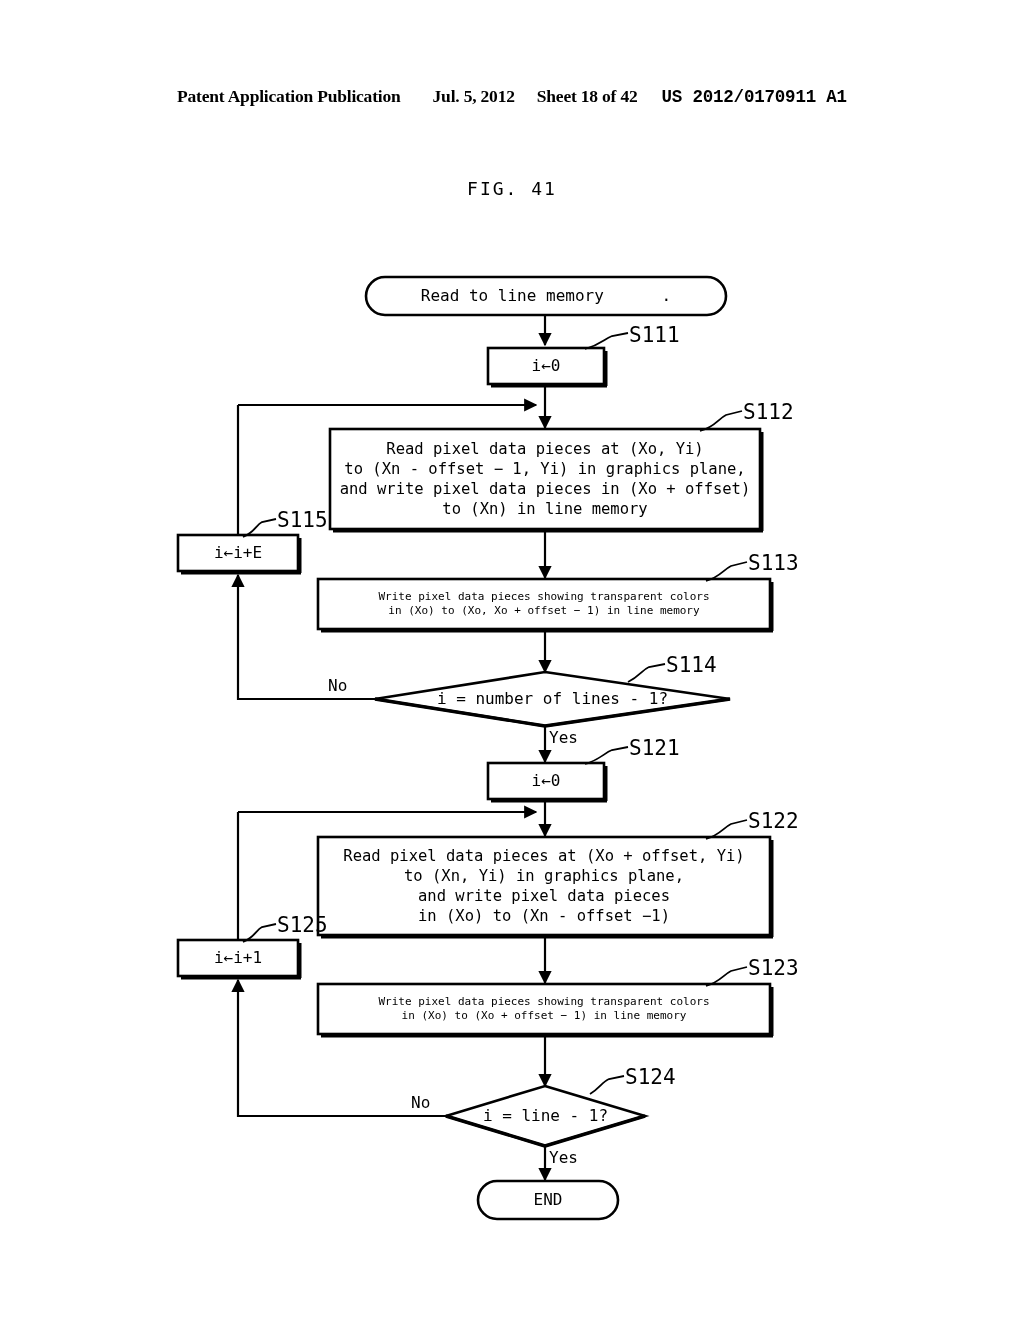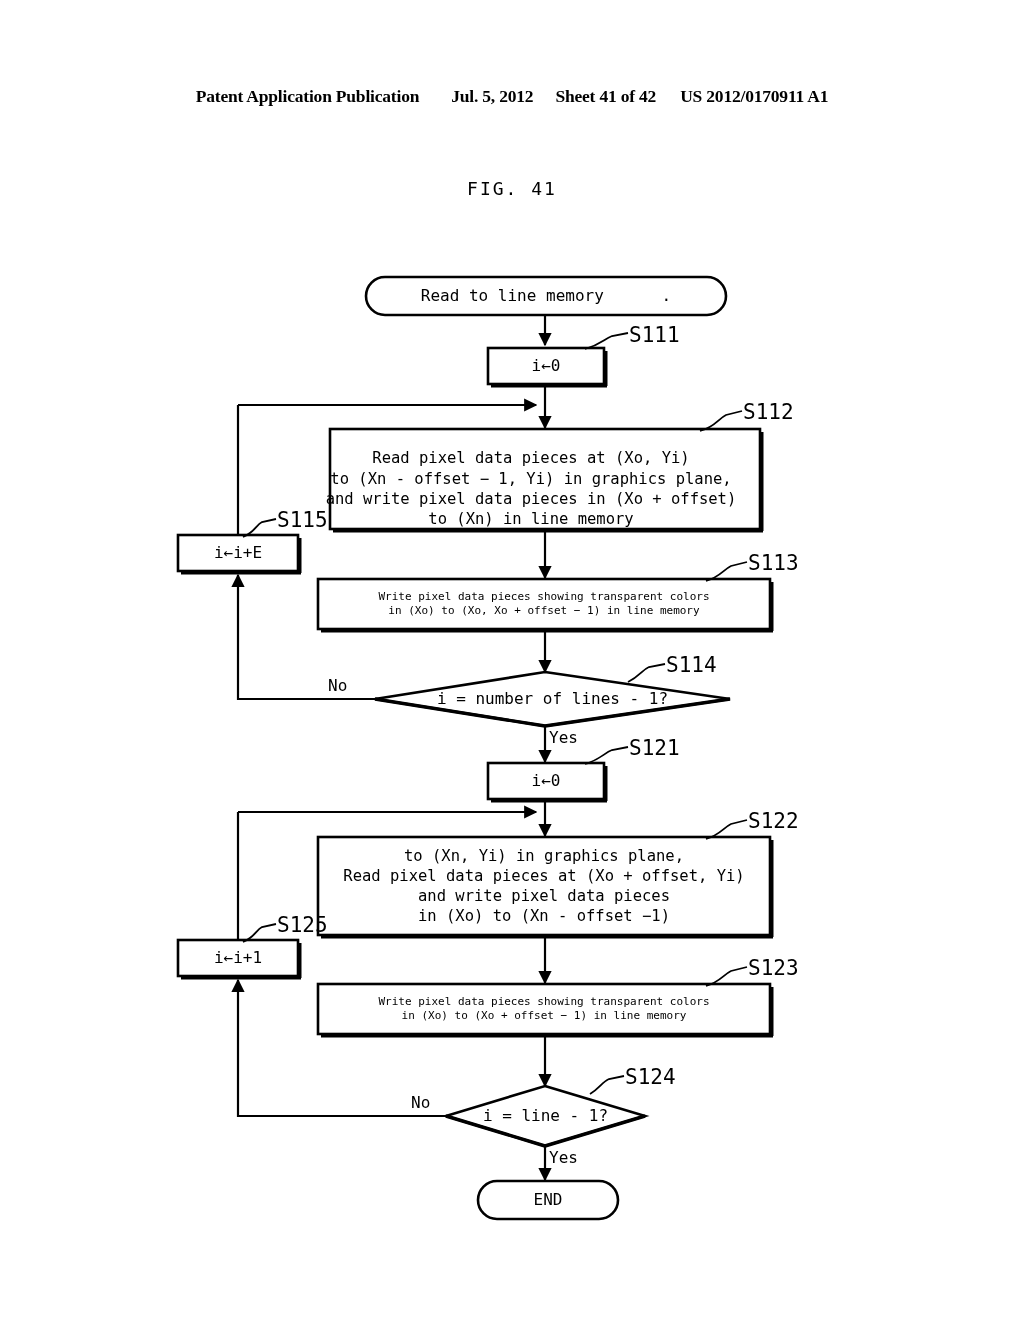--- a/index.html
+++ b/index.html
@@ -27,21 +27,21 @@
     align-items: baseline;
     font-family: "Liberation Serif", serif;
     font-weight: bold;
     font-size: 17.5px;
     letter-spacing: -0.2px;
     white-space: pre;
   }
   #patent-header .hdr-pub { }
   #patent-header .hdr-date { margin-left: 32px; }
   #patent-header .hdr-sheet { margin-left: 22px; }
-  #patent-header .hdr-num { margin-left: 24px; }
+  #patent-header .hdr-num { margin-left: 24px; font-family: Liberation Mono, monospace; }
 
   
   #fig-title {
     position: absolute;
     top: 178px;
     left: 0;
     width: 1024px;
     text-align: center;
     font-family: "DejaVu Sans Mono", monospace;
     font-size: 18px;
@@ -92,21 +92,21 @@
     font-size: 16px;
     white-space: pre;
   }
 </style>
 </head>
 <body>
 
 <div id="patent-header">
   <span class="hdr-pub">Patent Application Publication</span>
   <span class="hdr-date">Jul. 5, 2012</span>
-  <span class="hdr-sheet">Sheet 41 of 42</span>
+  <span class="hdr-sheet">Sheet 18 of 42</span>
   <span class="hdr-num">US 2012/0170911 A1</span>
 </div>
 
 <div id="fig-title">FIG. 41</div>
 
 <div id="flowchart">
 
   <svg id="flow-svg" width="1024" height="1320" viewBox="0 0 1024 1320">
     <defs>
       <marker id="arrow" viewBox="0 0 10 10" refX="9" refY="5" markerWidth="6" markerHeight="6" orient="auto-start-reverse">
@@ -202,41 +202,41 @@
       <line x1="545" y1="1146" x2="545" y2="1180" marker-end="url(#arrow)"></line>
 
       <rect x="478" y="1181" width="140" height="38" rx="19" ry="19" fill="#fff" stroke-width="2.6"></rect>
     </g>
   </svg>
 
   <div class="node-text mid" style="left:366px; top:277px; width:360px; height:38px;">Read to line memory      .</div>
 
   <div class="node-text mid" style="left:488px; top:348px; width:116px; height:36px;">i←0</div>
 
-  <div class="node-text big" style="left:316px; top:429px; width:430px; height:100px;justify-content:flex-end;">
+  <div class="node-text big" style="left:330px; top:429px; width:430px; height:100px;">
     <span>Read pixel data pieces at (Xo, Yi)</span>
     <span>to (Xn - offset − 1, Yi) in graphics plane,</span>
     <span>and write pixel data pieces in (Xo + offset)</span>
     <span>to (Xn) in line memory</span>
   </div>
 
   <div class="node-text mid" style="left:178px; top:535px; width:120px; height:36px;">i←i+E</div>
 
   <div class="node-text small" style="left:318px; top:579px; width:452px; height:50px;">
     <span>Write pixel data pieces showing transparent colors</span>
     <span>in (Xo) to (Xo, Xo + offset − 1) in line memory</span>
   </div>
 
   <div class="node-text mid" style="left:375px; top:684px; width:355px; height:30px;">i = number of lines - 1?</div>
 
   <div class="node-text mid" style="left:488px; top:763px; width:116px; height:36px;">i←0</div>
 
   <div class="node-text big" style="left:318px; top:837px; width:452px; height:98px;">
+    <span>Read pixel data pieces at (Xo + offset, Yi)</span>
     <span>to (Xn, Yi) in graphics plane,</span>
-    <span>Read pixel data pieces at (Xo + offset, Yi)</span>
     <span>and write pixel data pieces</span>
     <span>in (Xo) to (Xn - offset −1)</span>
   </div>
 
   <div class="node-text mid" style="left:178px; top:940px; width:120px; height:36px;">i←i+1</div>
 
   <div class="node-text small" style="left:318px; top:984px; width:452px; height:50px;">
     <span>Write pixel data pieces showing transparent colors</span>
     <span>in (Xo) to (Xo + offset − 1) in line memory</span>
   </div>

